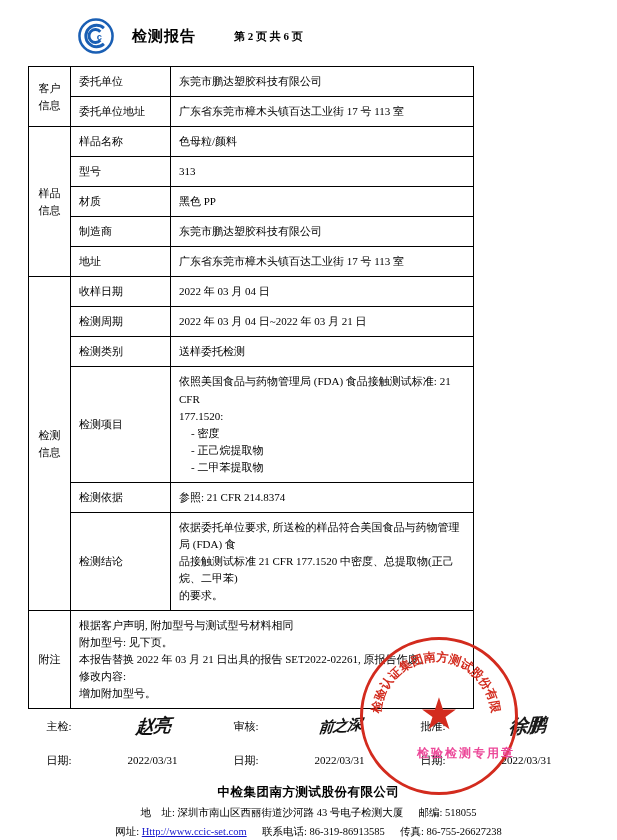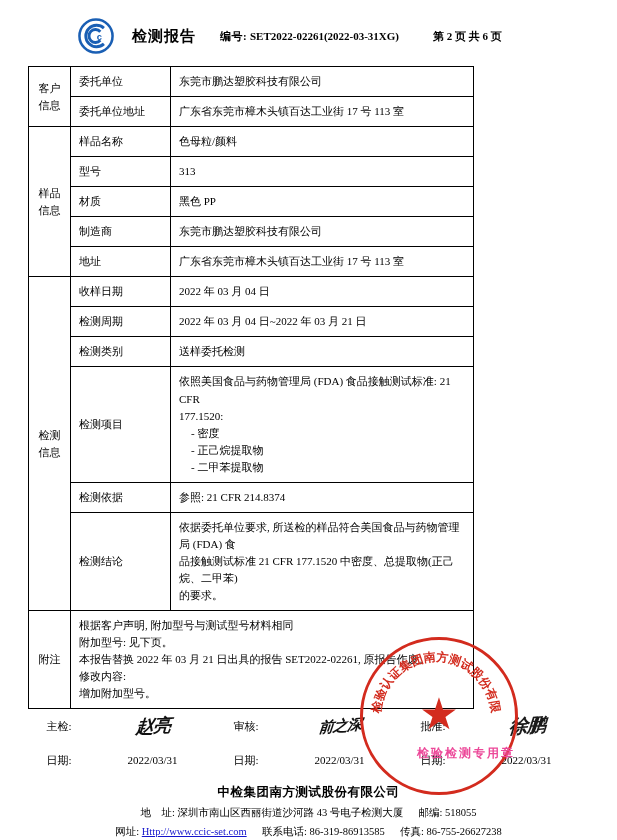--- a/index.html
+++ b/index.html
@@ -35,21 +35,21 @@
   .logo {
     width: 36px;
     height: 36px;
     flex: 0 0 36px;
     margin-right: 18px;
   }
   .hdr-title {
     font-size: 15px;
     font-weight: bold;
     letter-spacing: 1px;
-    margin-right: 24px;
+    margin-right: 38px;
     white-space: nowrap;
   }
   .hdr-report-no {
     font-size: 11px;
     font-weight: bold;
     white-space: nowrap;
     margin-right: 34px;
   }
   .hdr-report-no .lbl { letter-spacing: 0.5px; }
   .hdr-page {
@@ -200,24 +200,20 @@
   <div class="header">
     <div class="logo">
       <svg viewBox="0 0 100 100" width="36" height="36" aria-hidden="true">
         <circle cx="50" cy="50" r="46" fill="none" stroke="#1a5fb4" stroke-width="7"></circle>
         <path d="M72 28 A30 30 0 1 0 72 72" fill="none" stroke="#1a5fb4" stroke-width="8"></path>
         <path d="M62 38 A18 18 0 1 0 62 62" fill="none" stroke="#1a5fb4" stroke-width="8"></path>
         <text x="52" y="60" font-size="26" font-family="Liberation Sans, sans-serif" fill="#1a5fb4" font-weight="bold">c</text>
       </svg>
     </div>
     <div class="hdr-title">检测报告</div>
-    <div class="hdr-report-no">
-      <span class="lbl">编号:</span>
-      <span>SET2022-02261(2022-03-31XG)</span>
-    </div>
     <div class="hdr-page">第 2 页  共 6 页</div>
   </div>
 
   <table class="main">
     <colgroup>
       <col style="width:42px">
       <col style="width:100px">
       <col>
     </colgroup>
     <tbody>

